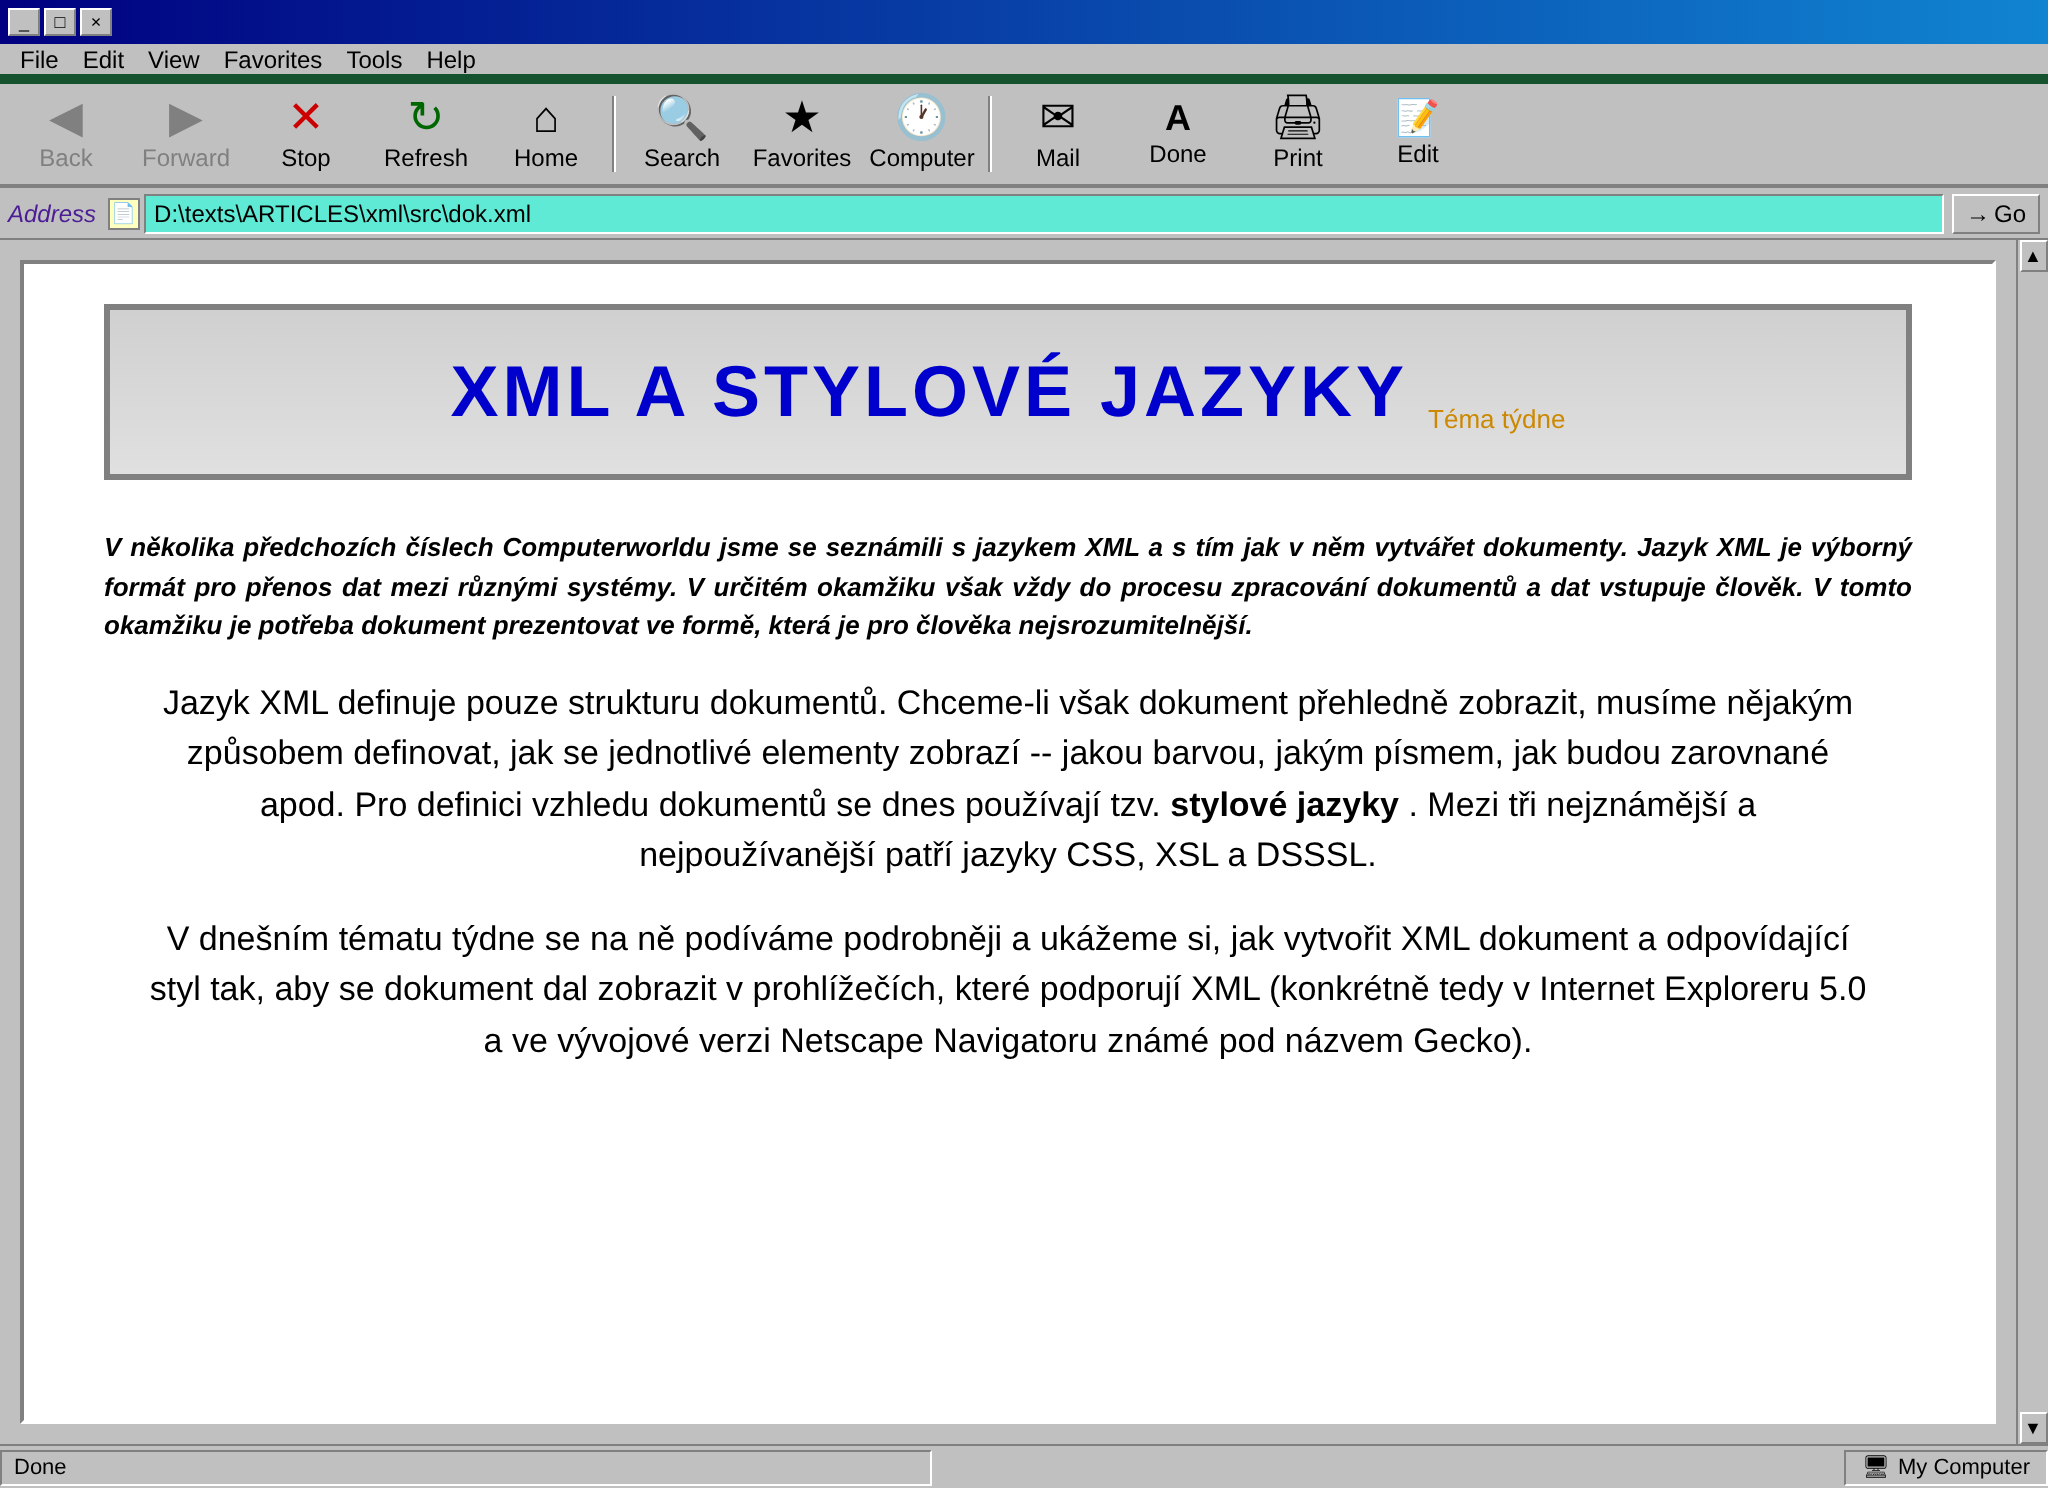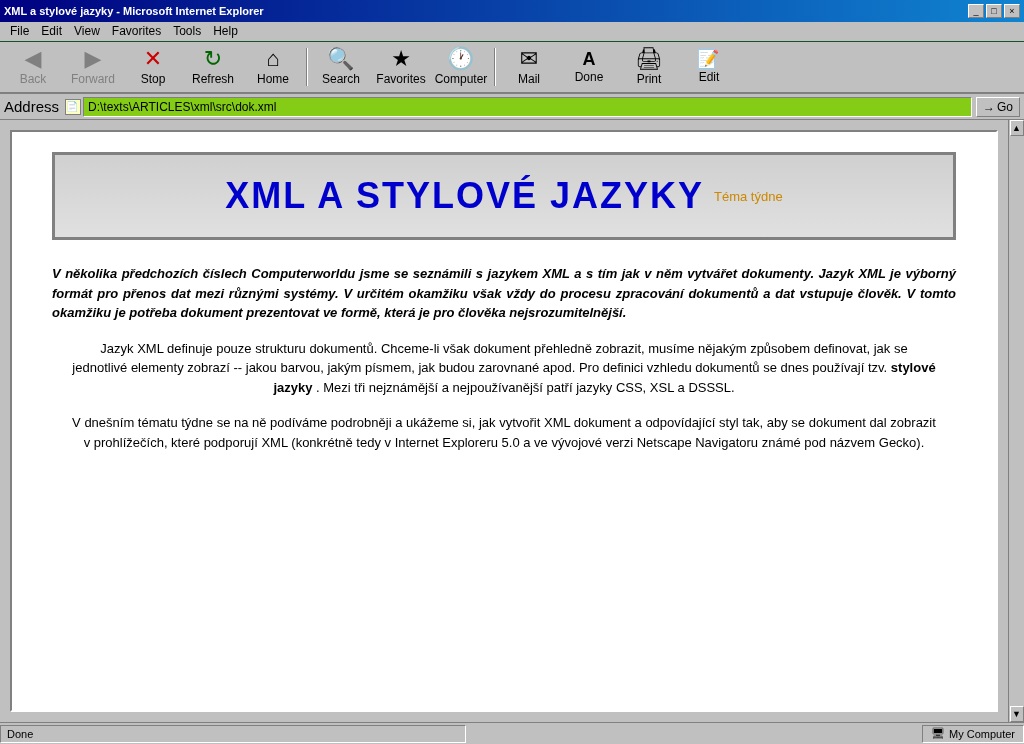--- a/index.html
+++ b/index.html
@@ -45,22 +45,23 @@
       justify-content: center;
       cursor: pointer;
       color: #000;
     }
 
     
     .menu-bar {
       background: #c0c0c0;
       height: 20px;
       display: flex;
+      align-items: center;
       padding: 0 4px;
-      border-bottom: 1px solid #14532d;
+      border-bottom: 5px solid #14532d;
       flex-shrink: 0;
     }
     .menu-item {
       padding: 2px 6px;
       font-size: 12px;
       cursor: pointer;
       color: #000;
     }
 
     
@@ -111,41 +112,42 @@
     .address-bar {
       background: #c0c0c0;
       height: 26px;
       display: flex;
       align-items: center;
       padding: 2px 4px;
       border-bottom: 1px solid #808080;
       flex-shrink: 0;
     }
     .address-label {
-      font-size: 15px;
+      font-size: 12px;
       margin-right: 6px;
-      color: #000000;
+      color: #4c1d95;
+      font-style: italic;
     }
     .address-icon {
       width: 16px;
       height: 16px;
       margin-right: 2px;
       background: #ffffc0;
       border: 1px solid #808080;
       display: flex;
       align-items: center;
       justify-content: center;
       font-size: 10px;
     }
     .address-input {
       flex: 1;
       height: 20px;
       border: 1px solid;
       border-color: #808080 #ffffff #ffffff #808080;
-      background: #84cc16;
+      background: #5eead4;
       font-size: 12px;
       padding: 0 4px;
       outline: none;
     }
     .address-go {
       margin-left: 4px;
       padding: 2px 6px;
       background: #c0c0c0;
       border: 1px solid;
       border-color: #ffffff #808080 #808080 #ffffff;
@@ -176,21 +178,21 @@
     
     .doc-header {
       border: 3px solid #808080;
       background: linear-gradient(to bottom, #d0d0d0, #e0e0e0);
       padding: 20px 30px;
       margin-bottom: 24px;
       text-align: center;
     }
     .doc-title-line {
       display: flex;
-      align-items: center;
+      align-items: flex-end;
       justify-content: center;
       gap: 10px;
     }
     .doc-main-title {
       font-size: 36px;
       font-weight: bold;
       color: #0000cc;
       letter-spacing: 2px;
     }
     .doc-subtitle-tag {
@@ -208,21 +210,21 @@
     
     .intro-bold {
       font-size: 13px;
       font-weight: bold;
       font-style: italic;
       text-align: justify;
       margin-bottom: 16px;
       line-height: 1.5;
     }
     .body-para {
-      font-size: 13px;
+      font-size: 17px;
       text-align: center;
       margin-bottom: 16px;
       line-height: 1.5;
       padding: 0 20px;
     }
     .body-para b {
       font-weight: bold;
     }
 
     
@@ -254,21 +256,20 @@
       display: flex;
       align-items: center;
       gap: 4px;
       margin-left: 4px;
     }
   </style>
 </head>
 <body>
 
 <div class="title-bar">
-  <span class="title-bar-text">XML a stylové jazyky - Microsoft Internet Explorer</span>
   <div class="title-bar-buttons">
     <div class="title-btn">_</div>
     <div class="title-btn">□</div>
     <div class="title-btn">×</div>
   </div>
 </div>
 
 <div class="menu-bar">
   <span class="menu-item">File</span>
   <span class="menu-item">Edit</span>

